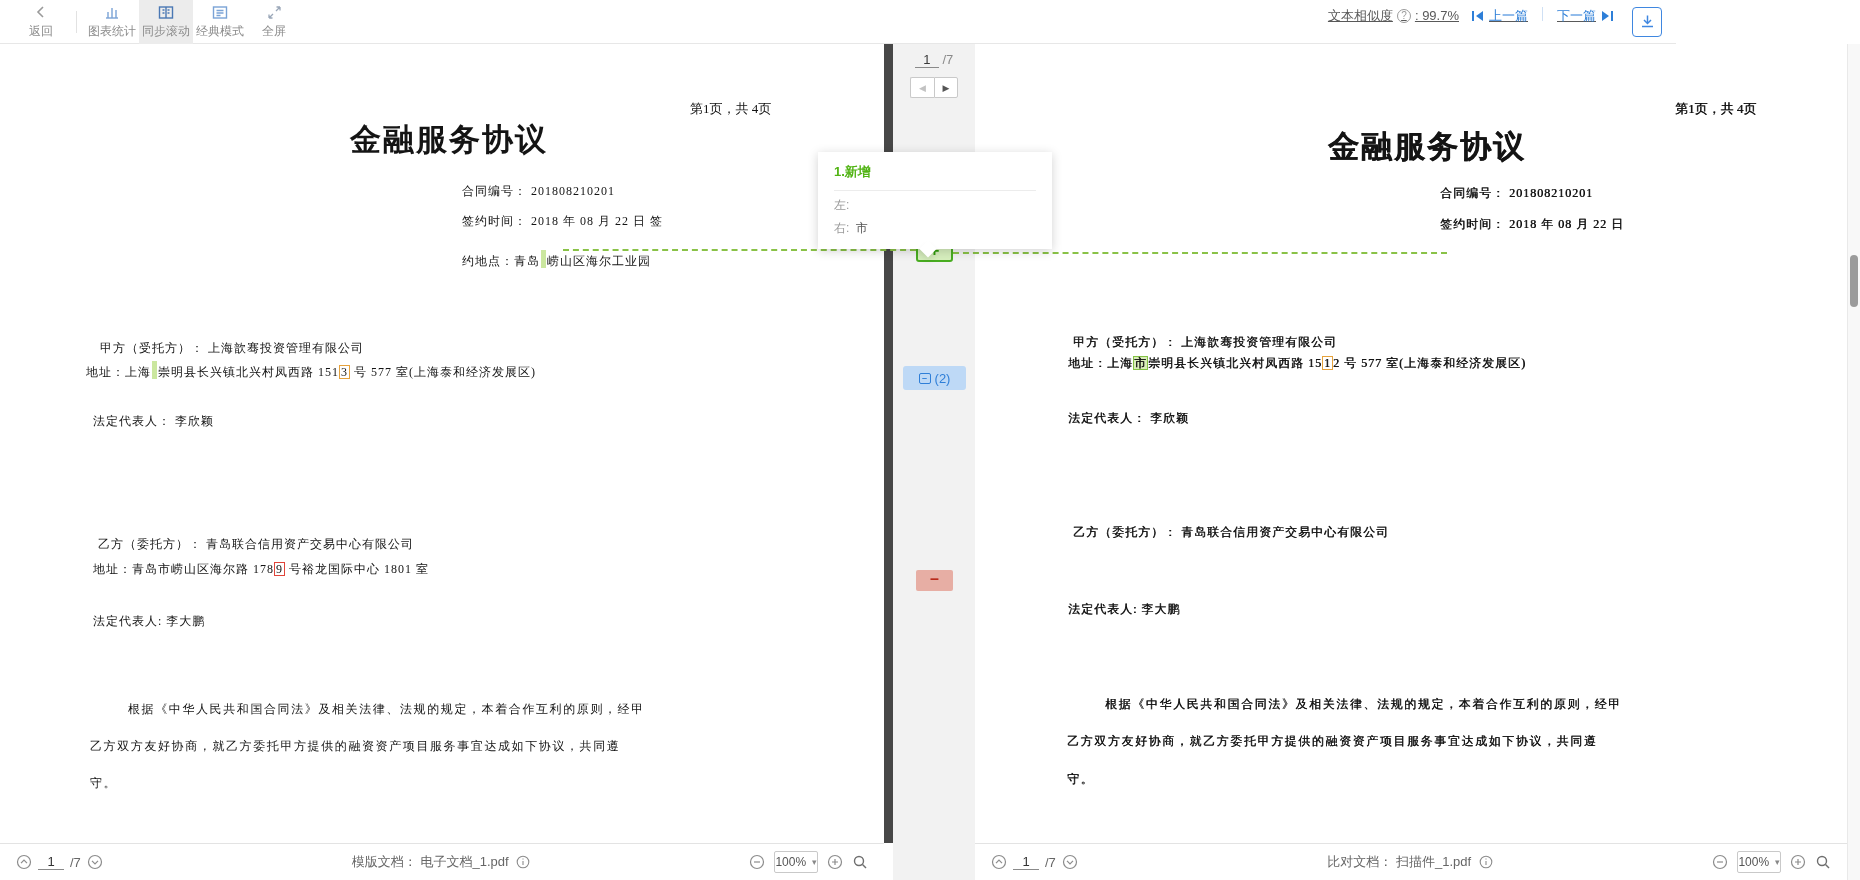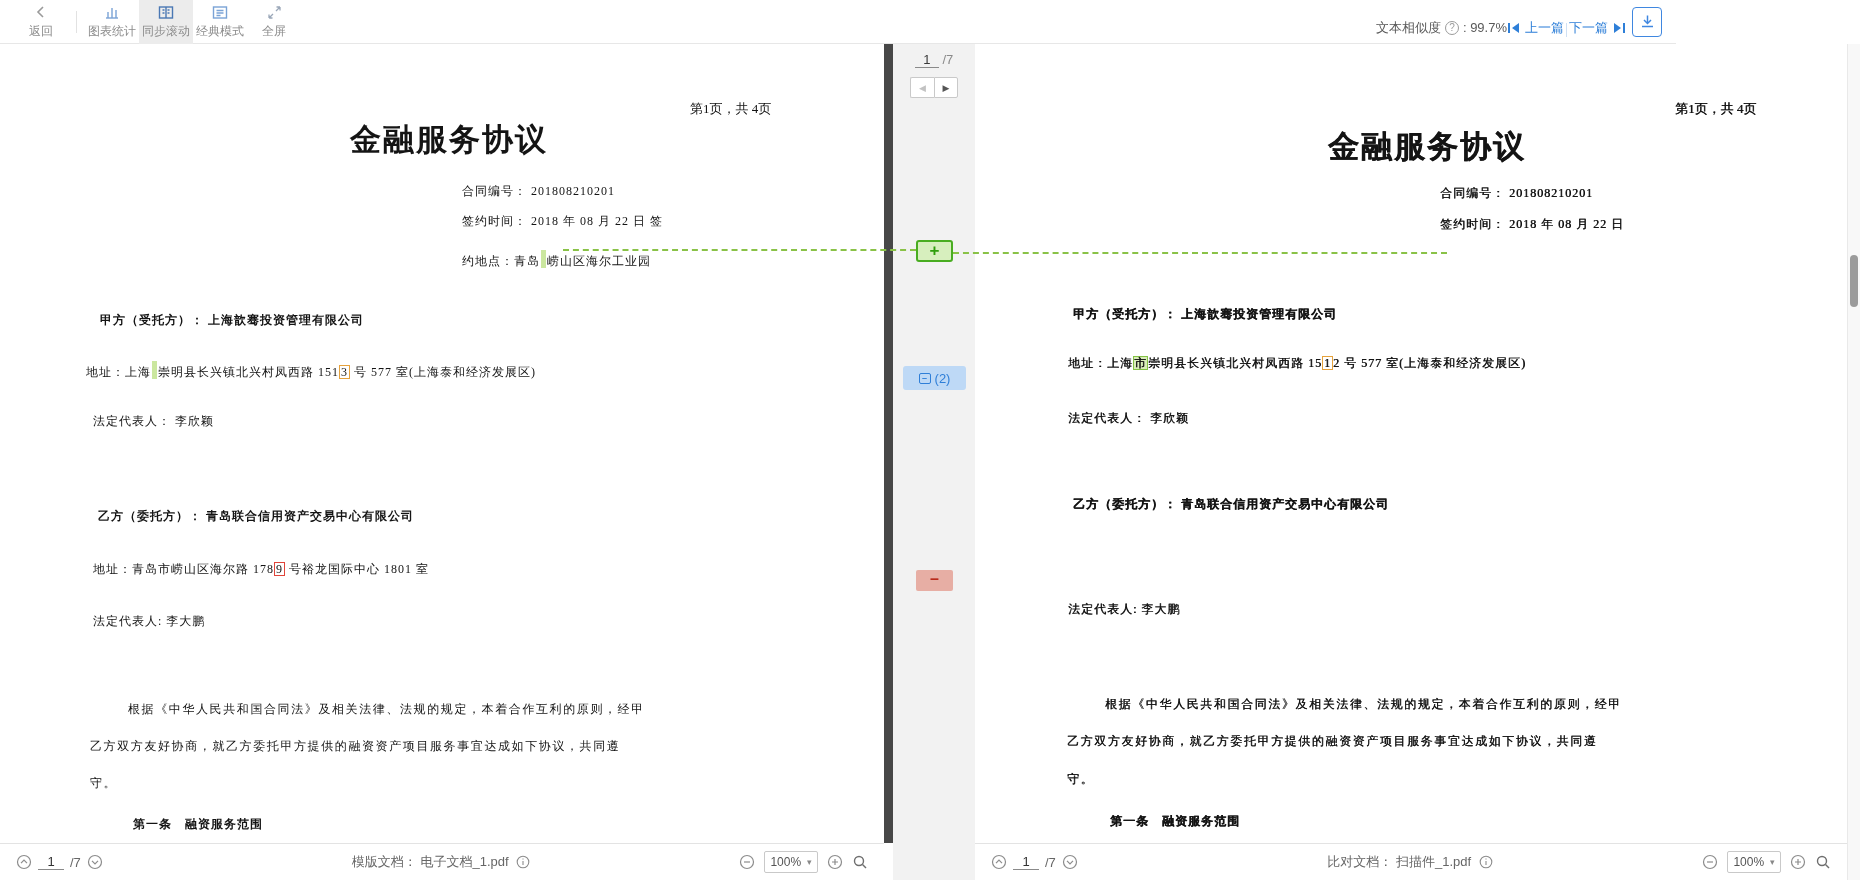--- a/index.html
+++ b/index.html
@@ -10,21 +10,21 @@
   
   .toolbar { position:absolute; left:0; top:0; width:1676px; height:44px; background:#fff;
              border-bottom:1px solid #e7e7e7; display:flex; align-items:center;
              justify-content:space-between; padding:0 14px; }
   .tb-left { display:flex; align-items:stretch; height:44px; }
   .tb-btn { display:flex; flex-direction:column; align-items:center; justify-content:center;
             min-width:54px; height:44px; font-size:12px; color:#8b8b8b; gap:2px; cursor:pointer; }
   .tb-btn.active { background:#ececec; }
   .tb-sep { width:1px; height:22px; background:#e2e2e2; margin:auto 8px; }
   .ticon { height:17px; display:flex; align-items:center; justify-content:center; }
-  .tb-right { display:flex; align-items:flex-end; font-size:13px; color:#595959; }
+  .tb-right { display:flex; align-items:flex-start; gap:12px; font-size:13px; color:#595959;text-decoration:underline; }
   .sim { display:flex; align-items:center; gap:4px; }
   .qicon { width:14px; height:14px; border:1px solid #9b9b9b; border-radius:50%;
            font-size:10px; color:#9b9b9b; display:inline-flex; align-items:center;
            justify-content:center; line-height:1; }
   .navlink { display:flex; align-items:center; gap:5px; color:#2e7fd8; cursor:pointer; }
   .nav-sep { width:1px; height:14px; background:#cfe0f4; margin:0 2px; }
   .dl-btn { width:30px; height:30px; border:1px solid #3f87e0; border-radius:4px;
             display:flex; align-items:center; justify-content:center; cursor:pointer; margin-left:6px; }
 
   
@@ -36,21 +36,21 @@
   .win-scroll { position:absolute; left:1847px; top:44px; width:13px; height:836px;
                 background:#f8f8f8; border-left:1px solid #e9e9e9; }
   .win-thumb { position:absolute; left:2px; top:211px; width:8px; height:52px;
                background:#9b9b9b; border-radius:4px; }
 
   
   .dline { position:absolute; font-family:"Liberation Serif","DejaVu Serif",serif;
            font-size:12px; color:#141414; letter-spacing:1px; white-space:nowrap; }
   .dline.small { font-size:13px; letter-spacing:0; }
   .dline.title { font-size:31px; font-weight:bold; letter-spacing:2px; }
-  .dline.bold  { font-weight:bold; }
+  .dline.bold  { font-weight:normal;margin-top:28px; }
   .dline.para  { letter-spacing:1.6px; }
   .scan .dline { text-shadow:0.4px 0 0 currentColor; }
 
   .insmark { display:inline-block; width:5px; height:18px; background:#cbe79f;
              vertical-align:-3px; margin:0 1px; }
   .delmark { display:inline-block; width:3px; height:17px; background:#e6392e;
              vertical-align:-2px; margin:0 1px; }
   .hl-green   { background:#d9edb9; box-shadow:inset 0 0 0 1px #84c245; padding:0 1px; }
   .box-orange { box-shadow:inset 0 0 0 1px #e6a23c; padding:0 2px; }
   .box-red    { box-shadow:inset 0 0 0 1px #e0443a; padding:0 2px; }
@@ -99,21 +99,21 @@
             display:flex; align-items:center; padding:0 16px; font-size:13px; color:#666; }
   .footer-left  { left:0; width:884px; }
   .footer-right { left:975px; width:872px; }
   .f-pager { display:flex; align-items:center; gap:6px; }
   .f-num { display:inline-block; min-width:26px; text-align:center;
            border-bottom:1px solid #8a8a8a; color:#333; }
   .f-center { position:absolute; left:0; right:0; text-align:center; pointer-events:none; }
   .f-center > span { pointer-events:auto; }
   .f-center .iinfo { margin-left:4px; }
   .f-zoom { margin-left:auto; display:flex; align-items:center; gap:9px; }
-  .zoombox { width:54px; height:22px; border:1px solid #c9c9c9; border-radius:2px;
+  .zoombox { width:44px; height:22px; border:1px solid #c9c9c9; border-radius:2px;
              display:flex; align-items:center; justify-content:center; gap:6px;
              font-size:12px; color:#555; cursor:pointer; background:#fff; }
   .zoombox .caret { font-size:9px; color:#888; }
   .cicon { width:16px; height:16px; display:inline-flex; cursor:pointer; }
   svg { display:block; }
 </style>
 </head>
 <body>
 
 <div class="app">
@@ -259,20 +259,32 @@
 
   <div class="dash" style="left:563px; top:249px; width:353px;"></div>
   <div class="dash" style="left:953px; top:252px; width:494px;"></div>
   <div class="mk-add">+</div>
   <div class="mk-mod">
     <span class="sq">–</span>
     <span>(2)</span>
   </div>
   <div class="mk-del">–</div>
 
+  <div class="tooltip">
+    <div class="tt-title">1.新增</div>
+    <div class="tt-row">
+      <span>左:</span>
+      <span class="val"></span>
+    </div>
+    <div class="tt-row">
+      <span>右:</span>
+      <span class="val">市</span>
+    </div>
+    <div class="tt-caret"></div>
+  </div>
 
   <div class="win-scroll">
     <div class="win-thumb"></div>
   </div>
 
   <div class="footer footer-left">
     <span class="f-pager">
       <span class="cicon">
         <svg width="16" height="16" viewBox="0 0 16 16">
             <g fill="none" stroke="#8c8c8c" stroke-width="1.2">

